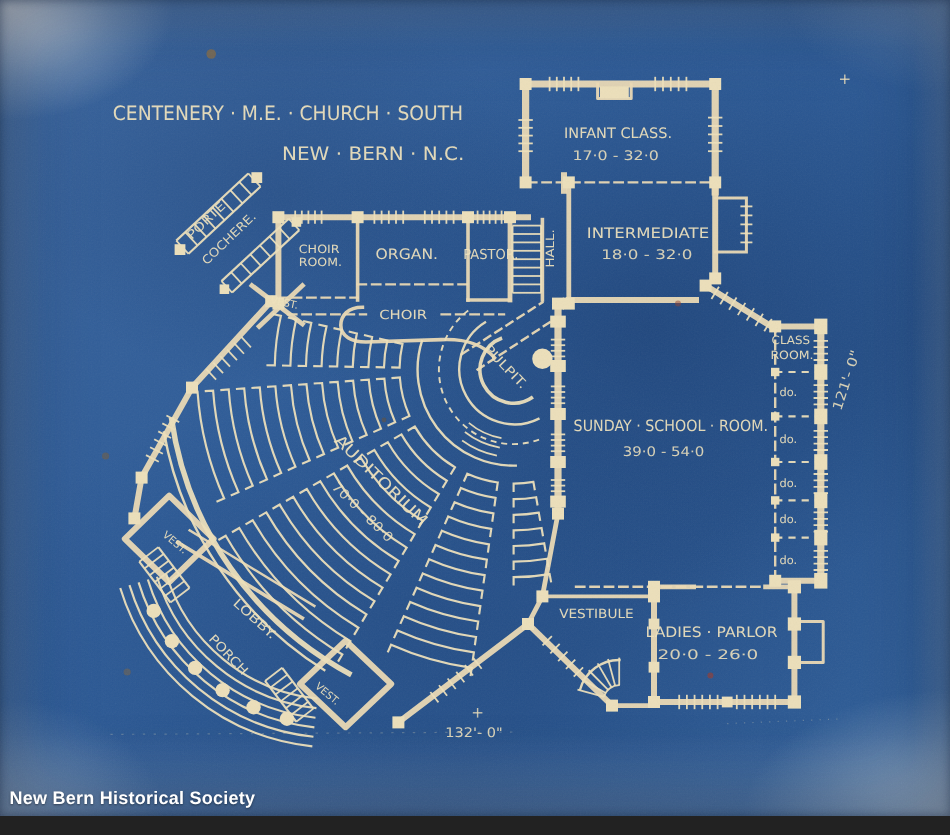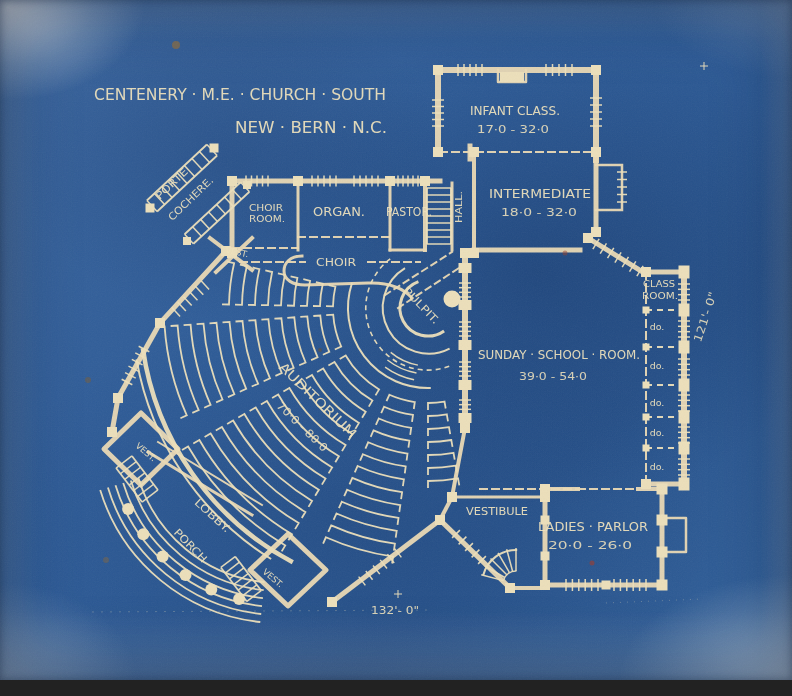--- a/index.html
+++ b/index.html
@@ -452,13 +452,14 @@
       <text class="t" x="146" y="455" font-size="8.5" text-anchor="middle" transform="rotate(40 146 452)">VEST.</text>
       <text class="t" x="273" y="581" font-size="8.5" text-anchor="middle" transform="rotate(40 273 578)">VEST.</text>
 
       <text class="t t-dim" x="706" y="320" font-size="11" text-anchor="middle" textLength="52" lengthAdjust="spacingAndGlyphs" transform="rotate(-72 706 317)">121'- 0"</text>
       <text class="t t-dim" x="395" y="614" font-size="11" text-anchor="middle" textLength="48" lengthAdjust="spacingAndGlyphs">132'- 0"</text>
     </g>
 
     <rect x="0" y="0" width="792" height="696" filter="url(#grain)" opacity="0.06"></rect>
   </svg>
 
+  <div class="watermark">New Bern Historical Society</div>
 </div>
 
 </body></html>

